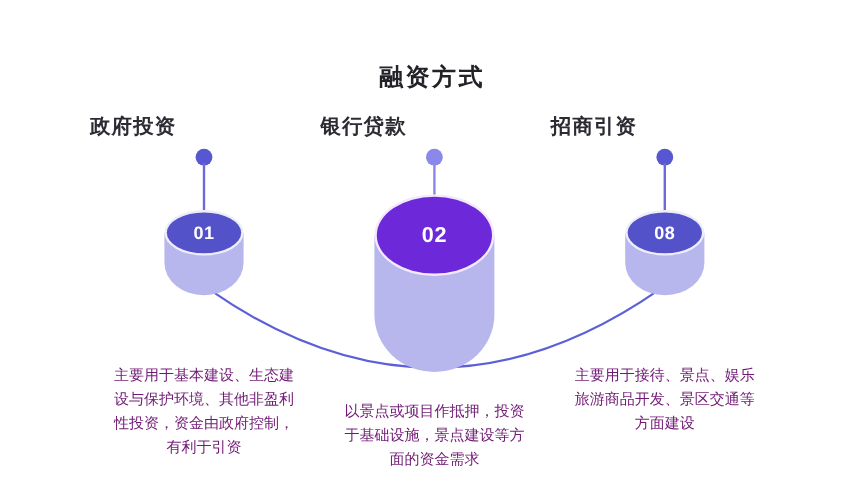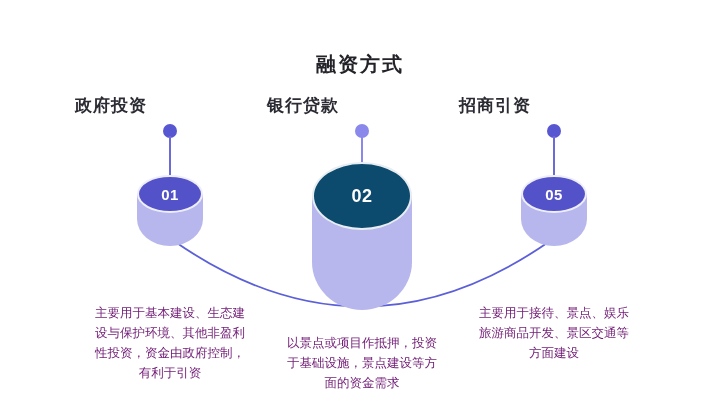--- a/index.html
+++ b/index.html
@@ -67,21 +67,21 @@
     display:flex;align-items:center;justify-content:center;
     color:#ffffff;font-weight:700;
   }
   .cyl-top--small{
     left:62px;top:175px;width:66px;height:38px;
     background:#5452c8;
     font-size:15px;
   }
   .cyl-top--mid{
     left:45px;top:162px;width:100px;height:68px;
-    background:#0c4a6e;
+    background:#6d28d9;
     font-size:18px;
   }
   .cyl-num{letter-spacing:.5px;text-align:right;}
   .desc{
     position:absolute;
     left:16px;width:158px;
     text-align:center;
     font-size:12.5px;
     line-height:20px;
     color:#701a75;
@@ -121,18 +121,18 @@
     </div>
     <div class="desc desc--mid">以景点或项目作抵押，投资于基础设施，景点建设等方面的资金需求</div>
   </div>
 
   <div class="column col-3">
     <div class="heading">招商引资</div>
     <div class="dot dot--dark"></div>
     <div class="stem stem--small"></div>
     <div class="cyl-body cyl-body--small"></div>
     <div class="cyl-top cyl-top--small">
-      <span class="cyl-num">05</span>
+      <span class="cyl-num">08</span>
     </div>
     <div class="desc desc--small">主要用于接待、景点、娱乐旅游商品开发、景区交通等方面建设</div>
   </div>
 
 </div>
 
 </body></html>

